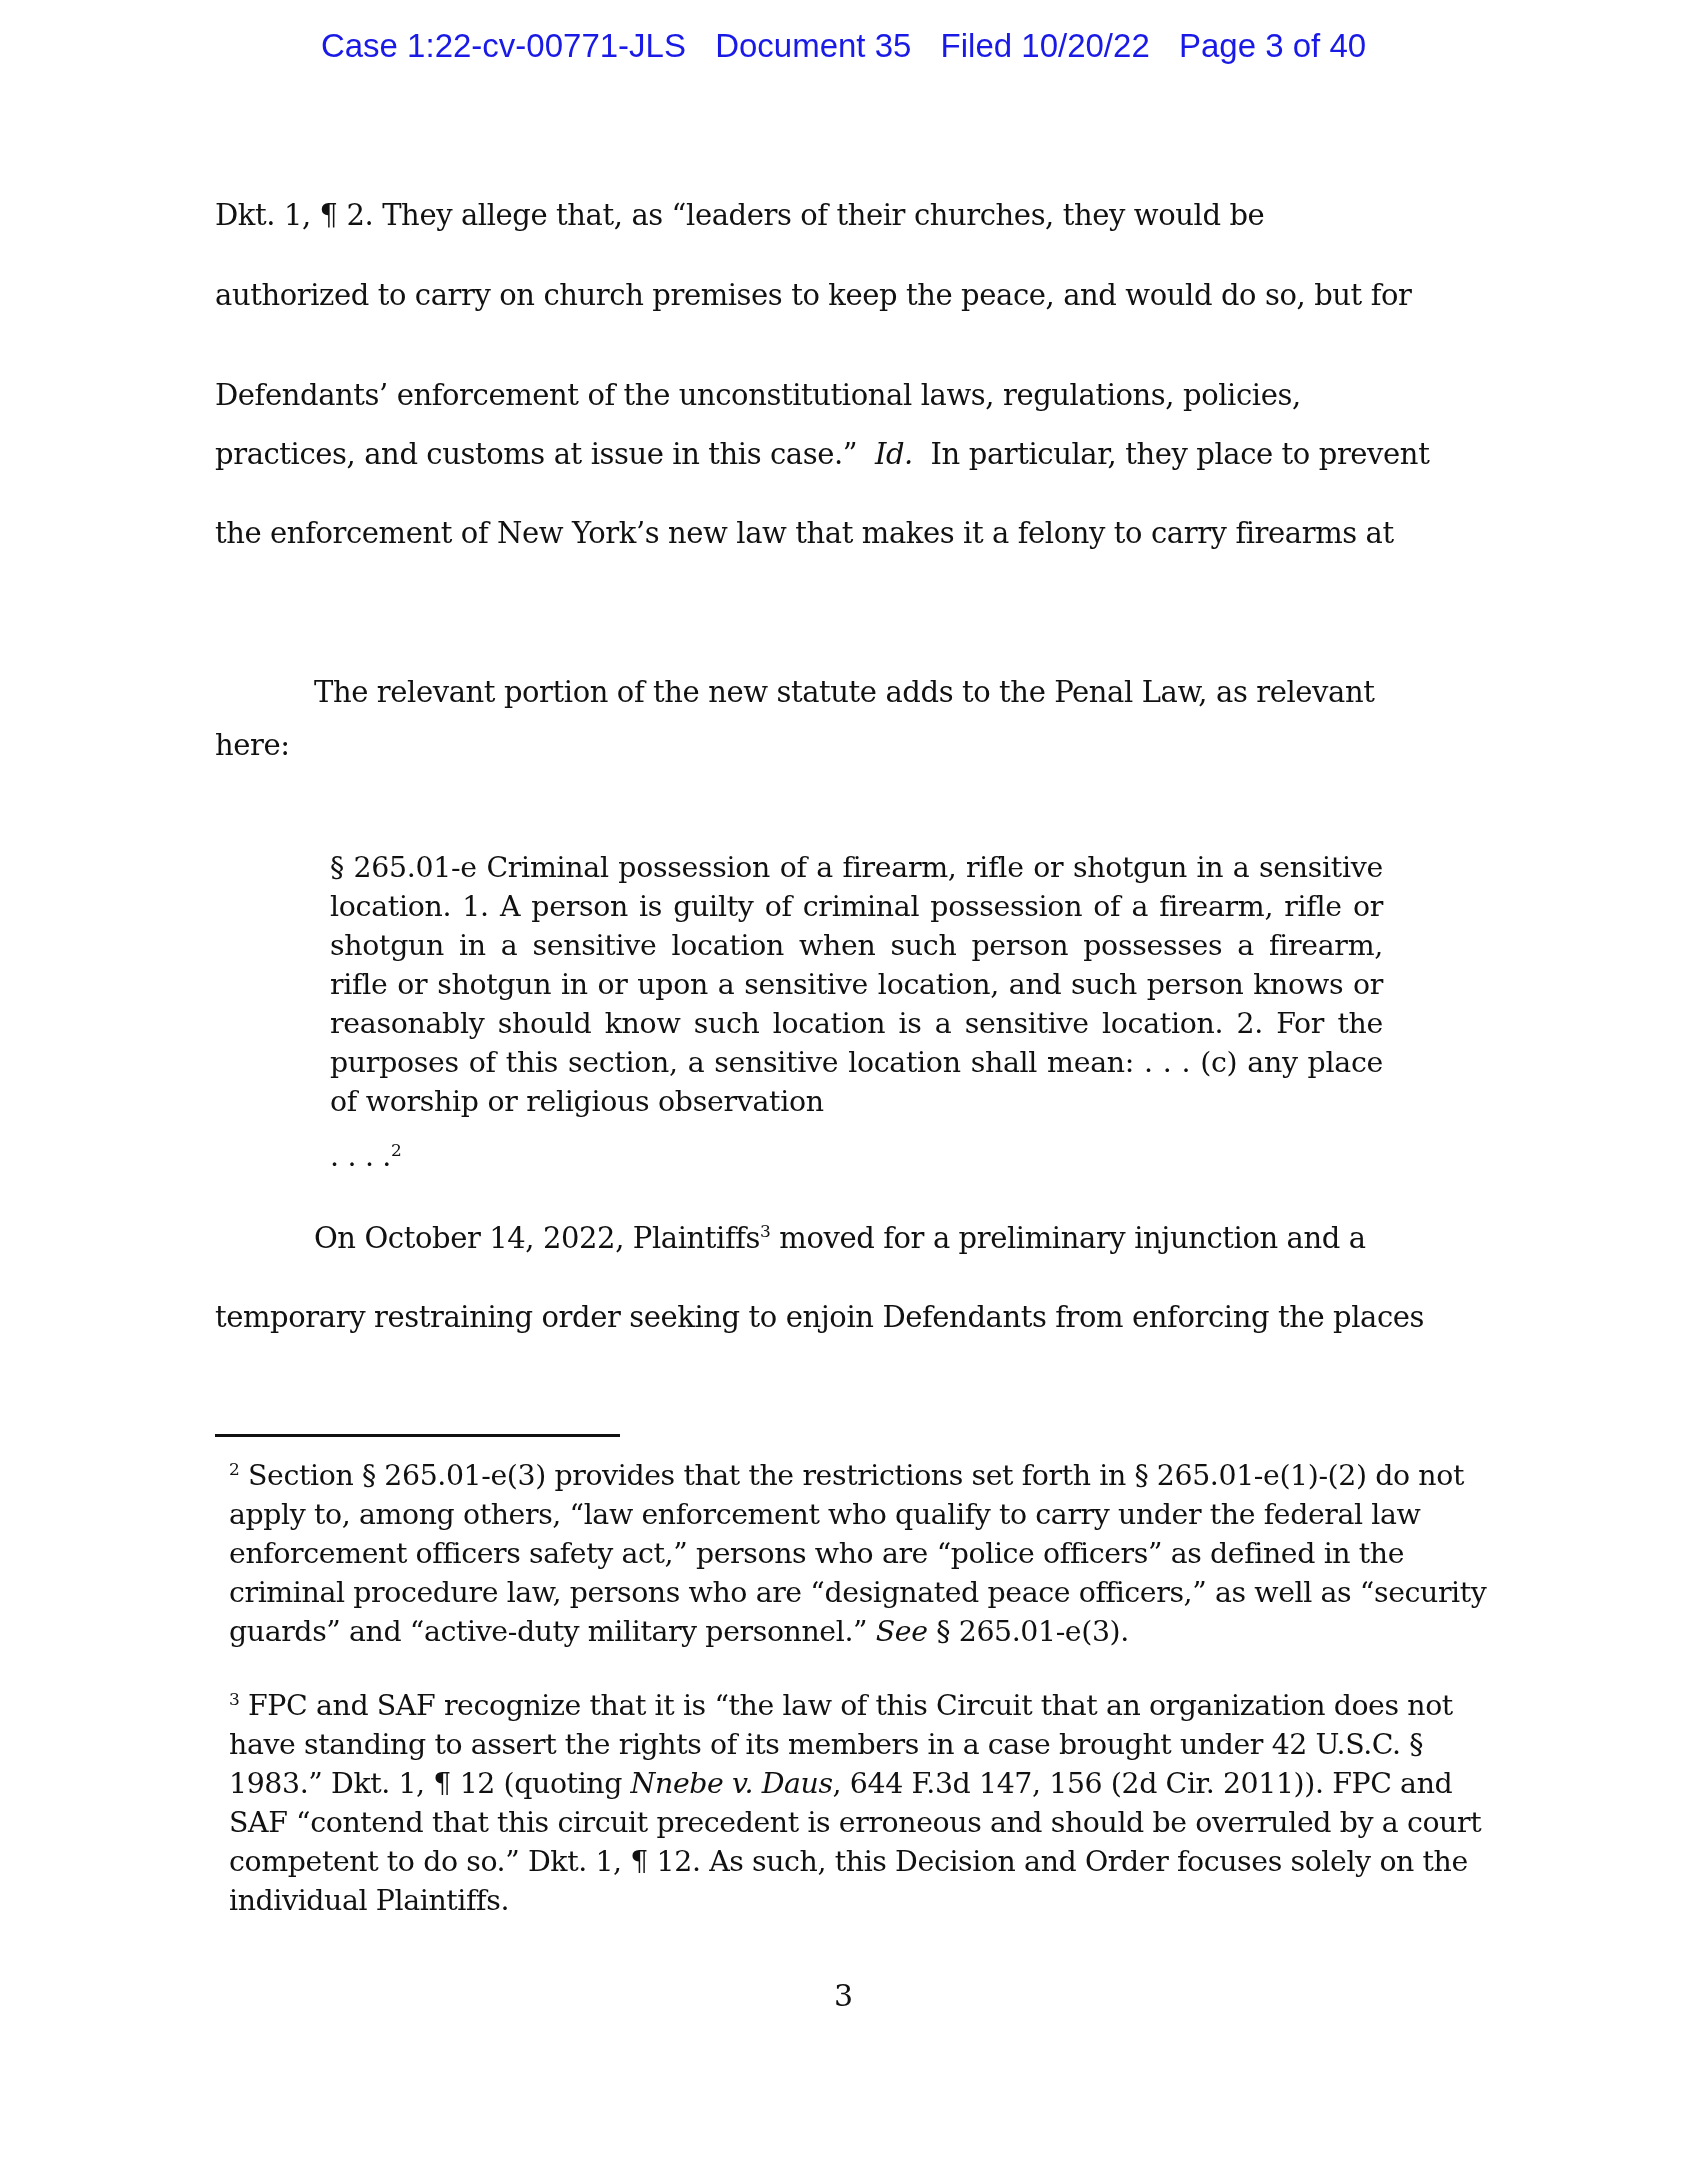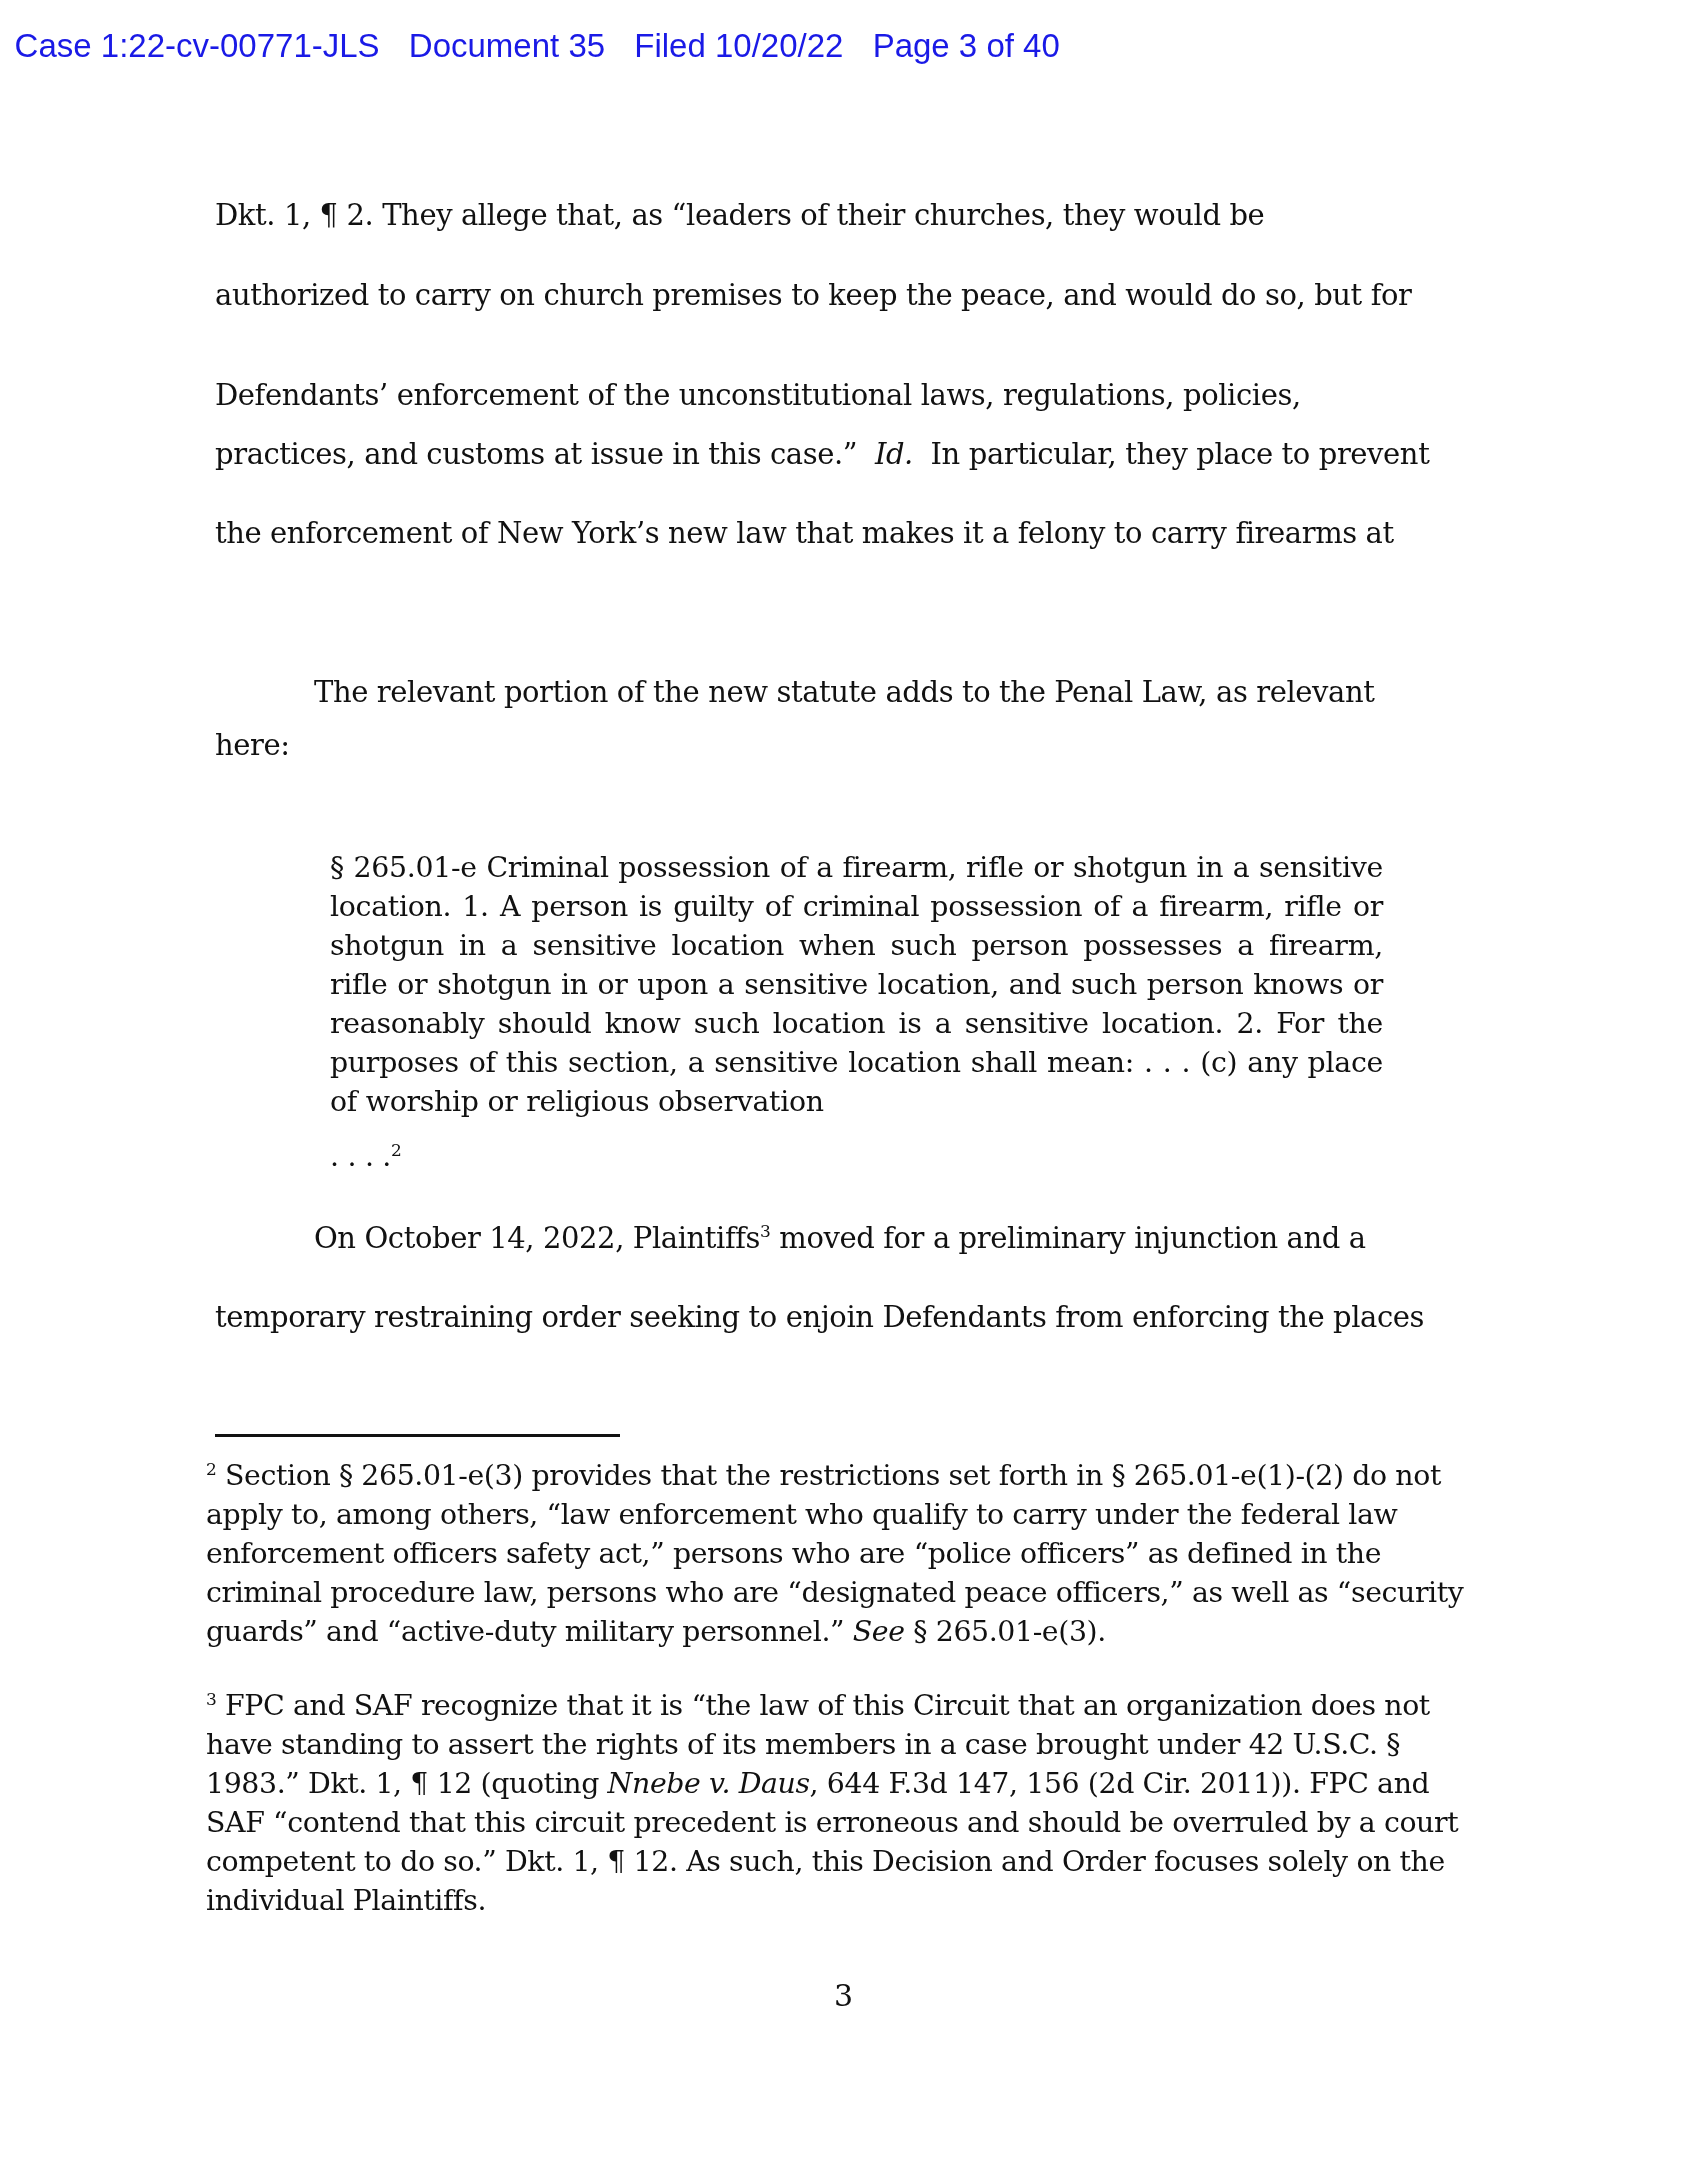--- a/index.html
+++ b/index.html
@@ -1,38 +1,38 @@
 <!DOCTYPE html>
 <html style="font-size:10.6px"><head>
 <meta charset="utf-8">
 <style>
   html, body { margin: 0; padding: 0; background: #ffffff; }
   body { width: 1687px; height: 2183px; position: relative; overflow: hidden; }
   .page { position: absolute; left: 0; top: 0; width: 1687px; height: 2183px; background: #ffffff; }
   .header {
-    position: absolute; top: 26.5px; left: 0; width: 1687px; 
+    position: absolute; top: 26.5px; left: 0; width: 1687px; text-align: center;
     font-family: "Liberation Sans", sans-serif; font-size: 33px; color: #1a1ae6;
     white-space: pre;
   }
   .header span { margin: 0 14.6px; }
   .body-line {
     position: absolute; left: 215px; font-size: 29px; white-space: nowrap;
     font-family: "DejaVu Serif", serif; color: #111;
     letter-spacing: -0.4px;
   }
   .indent { left: 314px; }
   .quote {
     position: absolute; left: 314px; width: 1085px; top: 832px;
     font-family: "DejaVu Serif", serif; font-size: 28.4px; line-height: 39px; color: #111;
     text-align: justify; letter-spacing: -0.3px;
   }
   .quote p { margin: 16px; text-align: justify; text-align-last: left; }
   .rule { position: absolute; left: 215px; top: 1434px; width: 405px; height: 2.6px; background: #111; }
   .footnote {
-    position: absolute; left: 206px; width: 1277px;
+    position: absolute; left: 229px; width: 1277px;
     font-family: "DejaVu Serif", serif; font-size: 28.4px; line-height: 39px; color: #111;
     letter-spacing: -0.4px;
   }
   .footnote p { margin: 0; }
   sup { font-size: 17px; line-height: 0; vertical-align: super; }
   .pageno {
     position: absolute; top: 1978px; left: 0; width: 1687px; text-align: center;
     font-family: "DejaVu Serif", serif; font-size: 30px; color: #111;
   }
   i { font-style: italic; }

